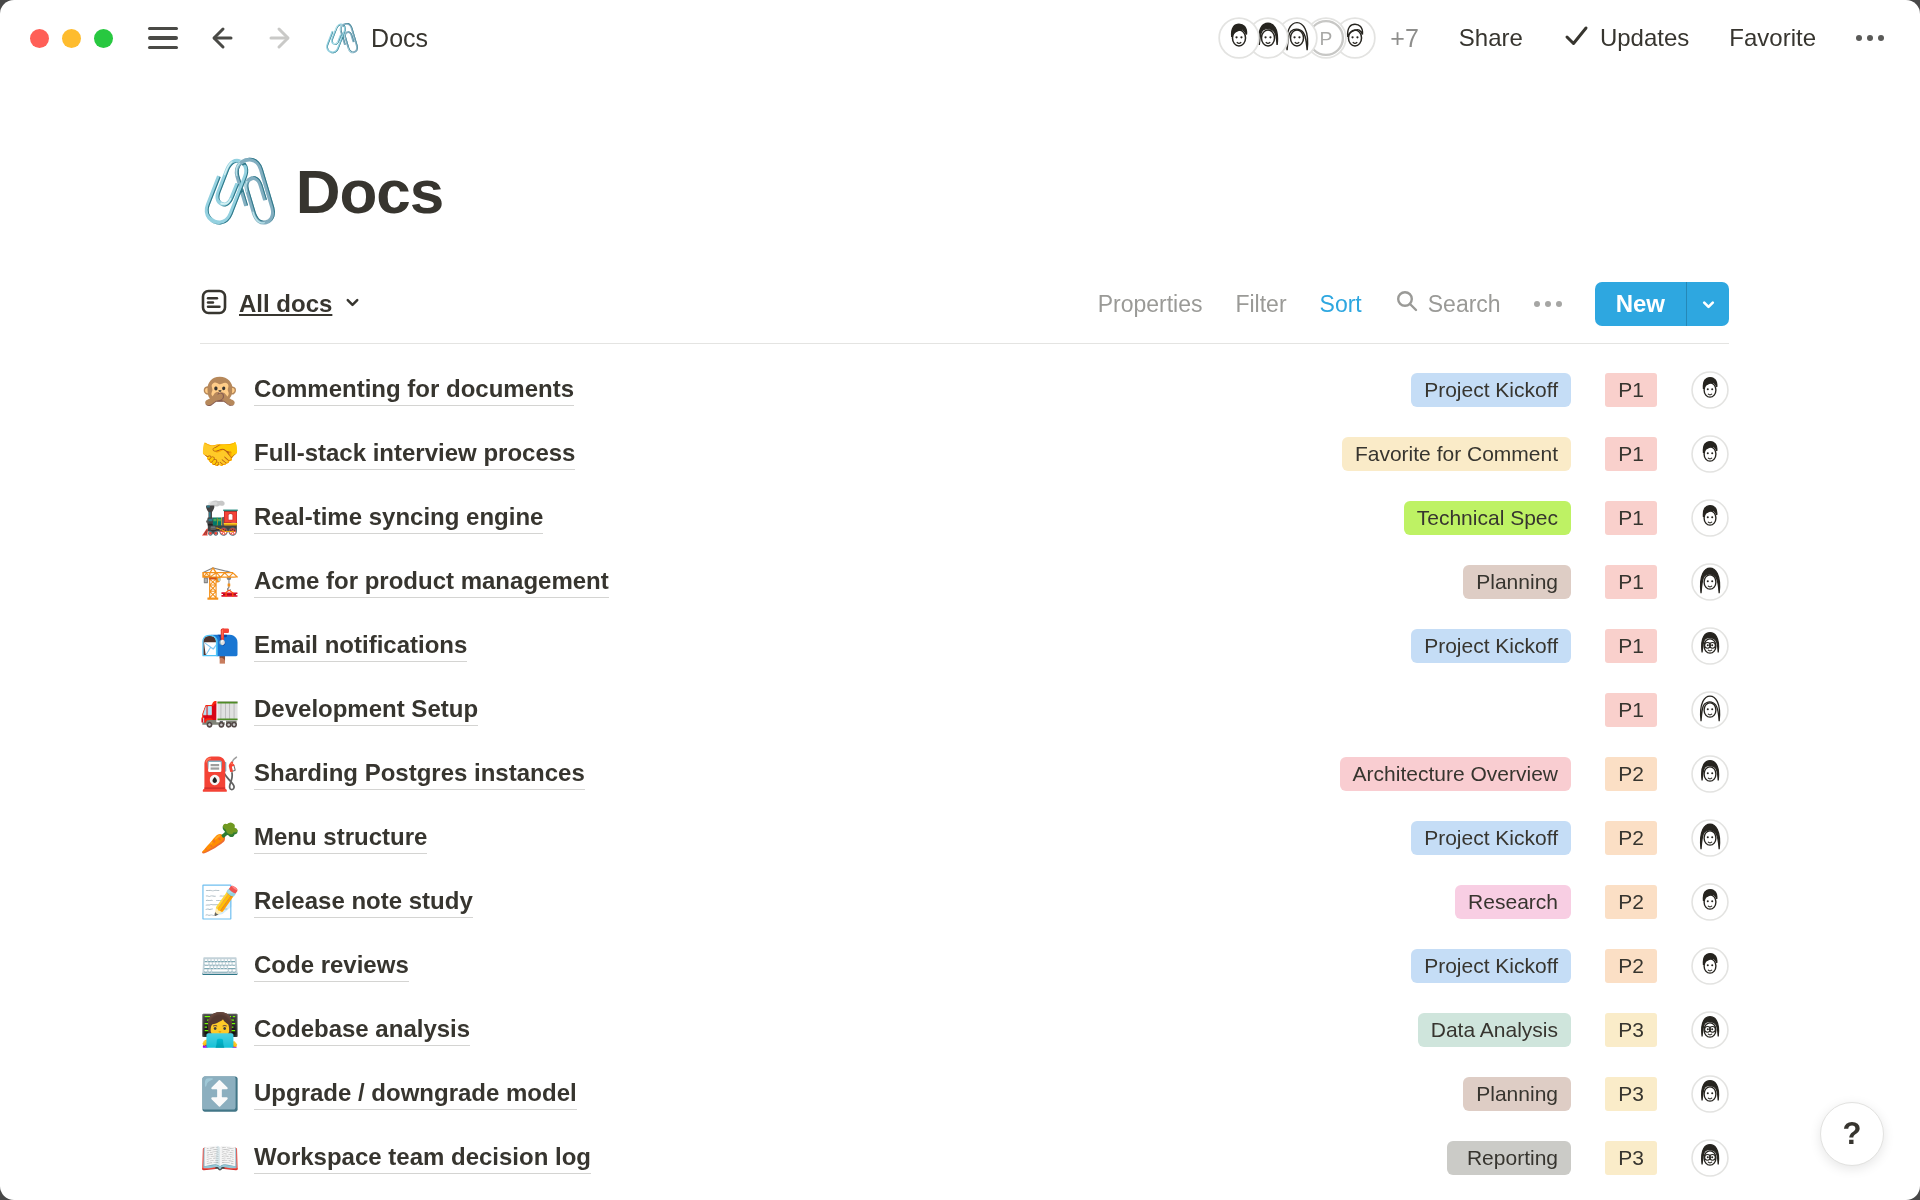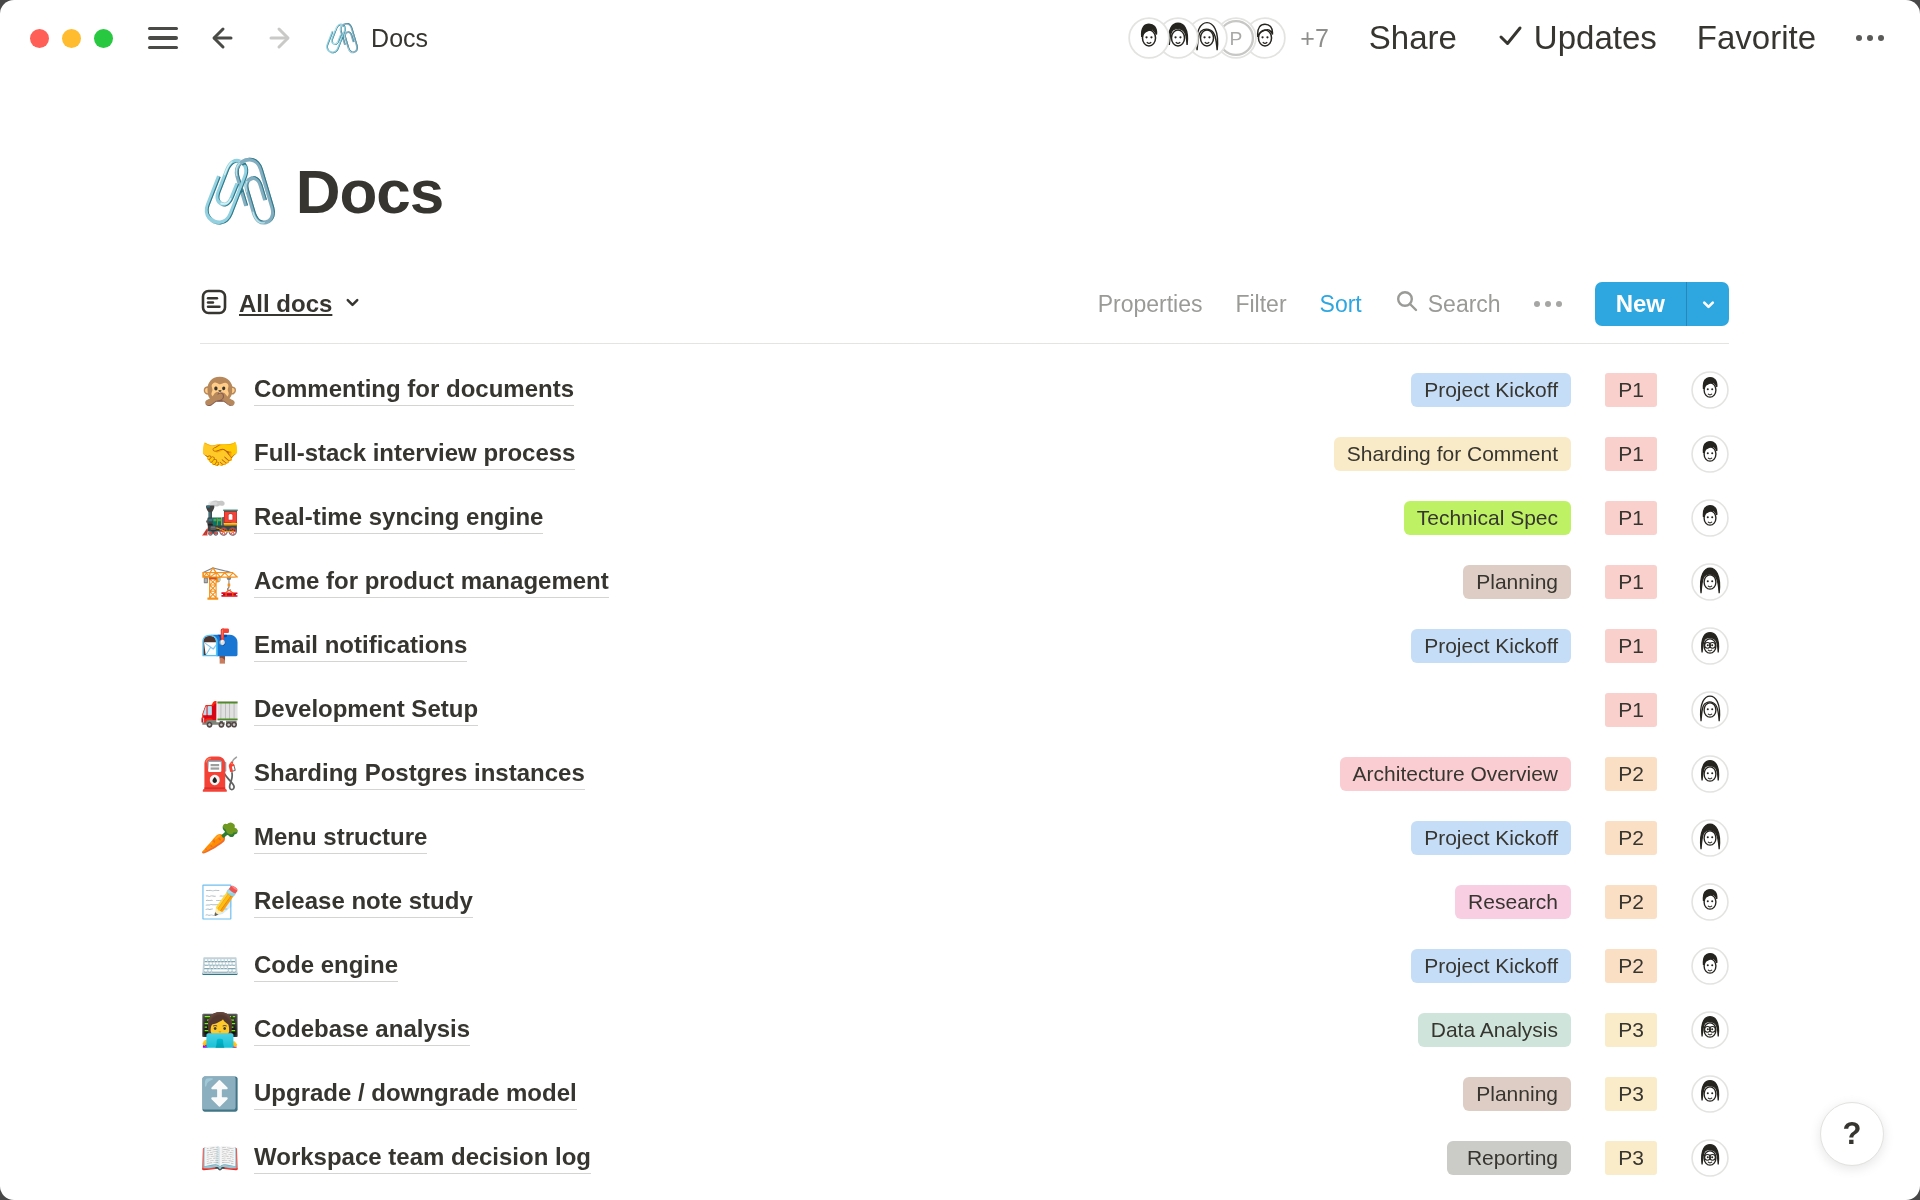--- a/index.html
+++ b/index.html
@@ -13,21 +13,21 @@
   .hamburger{margin-left:22px;display:flex;flex-direction:column;gap:6px;cursor:pointer;}
   .hamburger i{display:block;width:30px;height:3.4px;border-radius:2px;background:#4A4A46;}
   .nav-arrow{margin-left:26px;width:34px;height:34px;display:flex;align-items:center;justify-content:center;}
   .tb-doc-emoji{margin-left:26px;font-size:29px;line-height:1;}
   .tb-title{margin-left:11px;font-size:25px;}
   .topbar-right{margin-left:auto;display:flex;align-items:center;}
   .avatar-stack{display:flex;align-items:center;}
   .avatar-stack .av{width:42px;height:42px;border-radius:50%;position:relative;}
   .avatar-stack .av + .av{margin-left:-13px;}
   .more-members{margin-left:14px;font-size:25px;color:#8E8E8C;}
-  .tb-btn{margin-left:40px;font-size:33px;color:#37352F;background:none;border:none;
+  .tb-btn{margin-left:40px;font-size:24px;color:#37352F;background:none;border:none;
           font-family:inherit;display:flex;align-items:center;gap:10px;cursor:pointer;padding:0;}
   .dots{display:flex;gap:5px;}
   .dots i{width:6px;height:6px;border-radius:50%;background:#5A5A58;display:block;}
 
   
   .main{padding:0 191px 0 200px;}
   .page-header{margin-top:78px;display:flex;align-items:center;gap:16px;height:74px;}
   .page-emoji{font-size:64px;line-height:1;}
   .page-title{font-size:62px;font-weight:700;margin:0;letter-spacing:-1px;}
 
@@ -241,21 +241,21 @@
                 <path d="M16.4 21.9 Q18 23.2 19.6 21.9" fill="none" stroke="#26241F" stroke-width="1.1" stroke-linecap="round"></path>
               </svg>
             </span>
     </span>
   </div>
 
   <div class="doc-row">
     <span class="row-emoji">🤝</span>
     <a class="row-title">Full-stack interview process</a>
     <span class="row-right">
-      <span class="row-tag" style="background: rgb(250, 235, 200);">Sharding for Comment</span>
+      <span class="row-tag" style="background: rgb(250, 235, 200);">Favorite for Comment</span>
       <span class="row-priority" style="background: rgb(249, 208, 204);">P1</span>
       <span class="row-avatar">
               <svg viewBox="0 0 36 36" xmlns="http://www.w3.org/2000/svg">
                 <circle cx="18" cy="18" r="17" fill="#FFFFFF" stroke="#E3E3E1" stroke-width="1.5"></circle>
                 <path d="M11.8 17 C11 8.5 14.5 6.2 18 6.2 C21.5 6.2 25 8.5 24.4 15 C22.8 10.8 20.8 10.2 18.2 11.2 C14.8 12.6 12.8 13.4 11.8 17 Z" fill="#26241F" stroke="#26241F" stroke-width="1.2"></path>
                 <ellipse cx="18" cy="18" rx="5.6" ry="6.8" fill="none" stroke="#26241F" stroke-width="1.3"></ellipse>
                 <circle cx="15.9" cy="17.4" r="0.95" fill="#26241F"></circle>
                 <circle cx="20.1" cy="17.4" r="0.95" fill="#26241F"></circle>
                 <path d="M16.4 21.9 Q18 23.2 19.6 21.9" fill="none" stroke="#26241F" stroke-width="1.1" stroke-linecap="round"></path>
               </svg>
@@ -394,21 +394,21 @@
                 <circle cx="15.9" cy="17.4" r="0.95" fill="#26241F"></circle>
                 <circle cx="20.1" cy="17.4" r="0.95" fill="#26241F"></circle>
                 <path d="M16.4 21.9 Q18 23.2 19.6 21.9" fill="none" stroke="#26241F" stroke-width="1.1" stroke-linecap="round"></path>
               </svg>
             </span>
     </span>
   </div>
 
   <div class="doc-row">
     <span class="row-emoji">⌨️</span>
-    <a class="row-title">Code engine</a>
+    <a class="row-title">Code reviews</a>
     <span class="row-right">
       <span class="row-tag" style="background: rgb(197, 221, 246);">Project Kickoff</span>
       <span class="row-priority" style="background: rgb(251, 223, 197);">P2</span>
       <span class="row-avatar">
               <svg viewBox="0 0 36 36" xmlns="http://www.w3.org/2000/svg">
                 <circle cx="18" cy="18" r="17" fill="#FFFFFF" stroke="#E3E3E1" stroke-width="1.5"></circle>
                 <path d="M11.8 17 C11 8.5 14.5 6.2 18 6.2 C21.5 6.2 25 8.5 24.4 15 C22.8 10.8 20.8 10.2 18.2 11.2 C14.8 12.6 12.8 13.4 11.8 17 Z" fill="#26241F" stroke="#26241F" stroke-width="1.2"></path>
                 <ellipse cx="18" cy="18" rx="5.6" ry="6.8" fill="none" stroke="#26241F" stroke-width="1.3"></ellipse>
                 <circle cx="15.9" cy="17.4" r="0.95" fill="#26241F"></circle>
                 <circle cx="20.1" cy="17.4" r="0.95" fill="#26241F"></circle>

